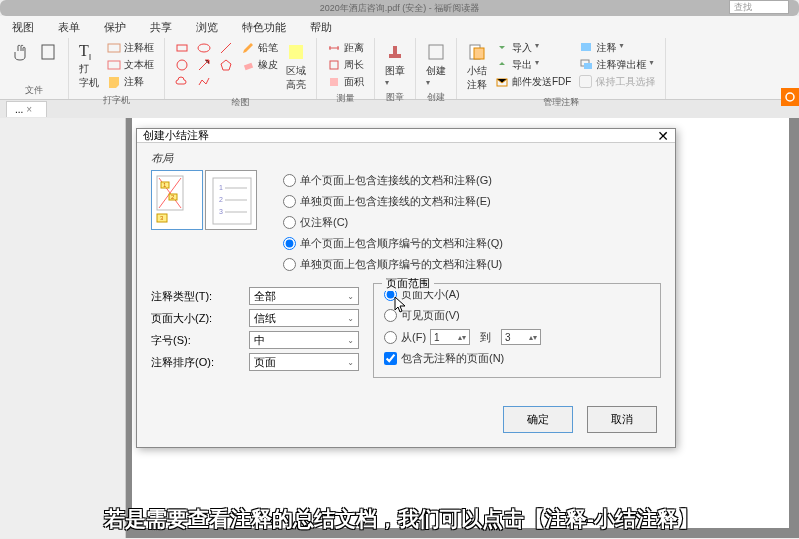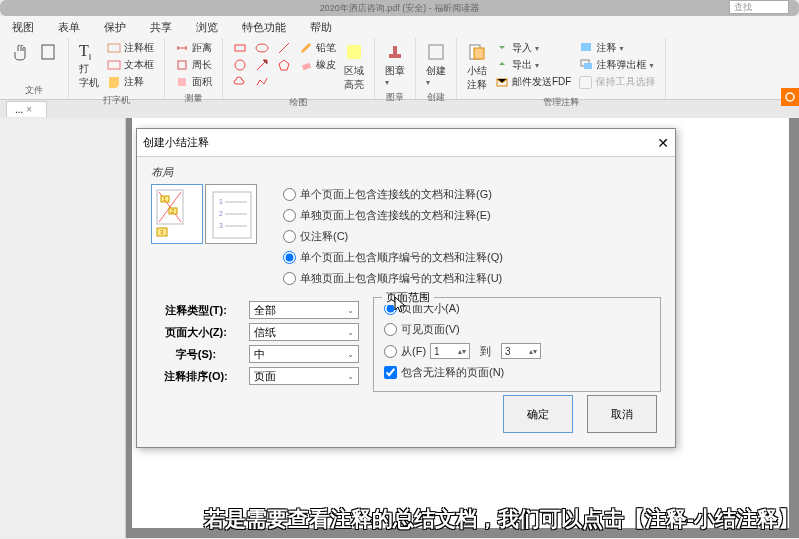--- a/index.html
+++ b/index.html
@@ -9,64 +9,64 @@
 
 .menubar { height: 22px; background: #f5f5f5; display: flex; align-items: center; font-size: 11px; }
 .menubar span { padding: 0 12px; color: #333; }
 
 .ribbon { height: 62px; background: #f5f5f5; border-bottom: 1px solid #ccc; display: flex; }
 .ribbon-group { border-right: 1px solid #ddd; padding: 2px 8px; display: flex; flex-direction: column; }
 .ribbon-items { display: flex; flex: 1; align-items: flex-start; gap: 4px; }
 .ribbon-label { font-size: 9px; color: #666; text-align: center; margin-top: 2px; }
 .rbtn { display: flex; flex-direction: column; align-items: flex-start; font-size: 10px; color: #333; padding: 2px; }
 .rbtn .icon { width: 20px; height: 20px; margin-bottom: 2px; }
-.rsmall { display: flex; align-items: center; font-size: 10px; color: #333; padding: 1px 2px; gap: 3px; }
+.rsmall { display: flex; align-items: flex-start; font-size: 10px; color: #333; padding: 1px 2px; gap: 3px; }
 .rsmall .icon { width: 14px; height: 14px; }
 .rcol { display: flex; flex-direction: column; gap: 1px; }
 
 .search-box { position: absolute; right: 10px; top: 0; width: 60px; height: 14px; background: #fff; border: 1px solid #aaa; font-size: 9px; padding: 0 4px; display: flex; align-items: center; color: #999; }
 
 .orange-sq { position: absolute; right: 0; top: 88px; width: 18px; height: 18px; background: #ff7700; display: flex; align-items: center; justify-content: center; }
 
 .tab-area { height: 18px; background: #e8e8e8; display: flex; align-items: center; }
 .tab { background: #fff; padding: 2px 14px 2px 8px; margin-left: 6px; font-size: 10px; border: 1px solid #ccc; border-bottom: none; }
 
 .main-area { display: flex; height: 420px; background: #888; }
 .sidebar { width: 126px; background: #eee; border-right: 1px solid #ccc; }
 .content { flex: 1; background: #888; position: relative; }
 .page { position: absolute; left: 6px; top: 0; right: 10px; bottom: 10px; background: #fff; padding: 10px; font-size: 11px; }
 
 .dialog { position: absolute; left: 136px; top: 128px; width: 540px; height: 320px; background: #f5f5f5; border: 1px solid #888; box-shadow: 2px 2px 8px rgba(0,0,0,0.3); }
-.dialog-title { height: 28px; background: #fff; border-bottom: 1px solid #ccc; display: flex; align-items: center; justify-content: space-between; padding: 0 6px; font-size: 11px; }
+.dialog-title { height: 14px; background: #fff; border-bottom: 1px solid #ccc; display: flex; align-items: center; justify-content: space-between; padding: 0 6px; font-size: 11px; }
 .dialog-body { padding: 8px 14px; }
 .section-label { font-size: 11px; color: #333; margin-bottom: 4px; font-style: italic; }
 
 .layout-preview { display: flex; gap: 2px; }
 .preview-box { width: 52px; height: 60px; background: #fff; border: 1px solid #999; padding: 3px; }
 .preview-box.sel { border: 1px solid #5a9bd5; }
 
 .radio-list { margin-left: 20px; }
 .radio-row { display: flex; align-items: center; font-size: 11px; color: #333; padding: 3px 0; gap: 4px; }
 input[type="radio"], input[type="checkbox"] { margin: 0; }
 
 .form-row { display: flex; align-items: center; gap: 8px; margin: 4px 0; }
-.form-label { font-size: 11px; text-align: center; width: 90px; font-weight: bold; }
+.form-label { font-size: 11px; text-align: left; width: 90px; }
 .form-select { width: 110px; height: 18px; border: 1px solid #999; background: #fff; font-size: 11px; padding: 0 4px; display: flex; align-items: center; justify-content: space-between; }
 .form-select .arrow { font-size: 8px; color: #666; }
 
 .fieldset { border: 1px solid #aaa; padding: 0 10px 8px; position: relative; }
 .fieldset-legend { position: absolute; top: -8px; left: 8px; background: #f5f5f5; padding: 0 4px; font-size: 11px; }
 
 .spinner { width: 40px; height: 16px; border: 1px solid #999; background: #fff; font-size: 10px; display: flex; align-items: center; padding: 0 3px; justify-content: space-between; }
 
 .dialog-buttons { position: absolute; bottom: 14px; right: 18px; display: flex; gap: 14px; }
-.dbtn { width: 70px; height: 38px; background: #f0f0f0; border: 1px solid #888; font-size: 11px; display: flex; align-items: center; justify-content: center; }
+.dbtn { width: 70px; height: 27px; background: #f0f0f0; border: 1px solid #888; font-size: 11px; display: flex; align-items: center; justify-content: center; }
 .dbtn.primary { border: 1px solid #5a9bd5; }
 
-.subtitle { position: absolute; bottom: 0; left: 4px; right: 0; height: 40px; display: flex; align-items: center; justify-content: flex-end; font-size: 21px; color: #fff; text-shadow: -1px -1px 0 #000, 1px -1px 0 #000, -1px 1px 0 #000, 1px 1px 0 #000; font-weight: bold; }
+.subtitle { position: absolute; bottom: 0; left: 4px; right: 0; height: 40px; display: flex; align-items: center; justify-content: center; font-size: 21px; color: #fff; text-shadow: -1px -1px 0 #000, 1px -1px 0 #000, -1px 1px 0 #000, 1px 1px 0 #000; font-weight: bold; }
 
 .close-x { cursor: pointer; font-size: 14px; }
 .chev { font-size: 8px; color: #666; }
 
 .cursor { position: absolute; width: 14px; height: 18px; left: 394px; top: 296px; z-index: 100; }
 </style>
 </head>
 <body>
 
 <div class="titlebar">
@@ -130,45 +130,20 @@
           </div>
       </div>
     </div>
     <div class="ribbon-label">打字机</div>
   </div>
   <div class="ribbon-group">
     <div class="ribbon-items">
       <div class="rcol">
         <div class="rsmall">
             <svg class="icon" viewBox="0 0 14 14">
-              <path stroke="#d55" d="M2 7h10M3 5v4m8-4v4"></path>
-            </svg>
-            <span>距离</span>
-          </div>
-        <div class="rsmall">
-            <svg class="icon" viewBox="0 0 14 14">
-              <rect x="3" y="3" width="8" height="8" fill="none" stroke="#d55"></rect>
-            </svg>
-            <span>周长</span>
-          </div>
-        <div class="rsmall">
-            <svg class="icon" viewBox="0 0 14 14">
-              <rect x="3" y="3" width="8" height="8" fill="#fbb"></rect>
-            </svg>
-            <span>面积</span>
-          </div>
-      </div>
-    </div>
-    <div class="ribbon-label">测量</div>
-  </div>
-  <div class="ribbon-group">
-    <div class="ribbon-items">
-      <div class="rcol">
-        <div class="rsmall">
-            <svg class="icon" viewBox="0 0 14 14">
               <rect x="2" y="4" width="10" height="6" fill="none" stroke="#e44"></rect>
             </svg>
           </div>
         <div class="rsmall">
             <svg class="icon" viewBox="0 0 14 14">
               <circle cx="7" cy="7" r="5" fill="none" stroke="#e44"></circle>
             </svg>
           </div>
         <div class="rsmall">
             <svg class="icon" viewBox="0 0 14 14">
@@ -221,20 +196,45 @@
       </div>
       <div class="rbtn">
           <svg class="icon" viewBox="0 0 20 20">
             <rect x="3" y="3" width="14" height="14" fill="#ff8"></rect>
           </svg>
           <span style="white-space:pre">区域
 高亮</span>
         </div>
     </div>
     <div class="ribbon-label">绘图</div>
+  </div>
+  <div class="ribbon-group">
+    <div class="ribbon-items">
+      <div class="rcol">
+        <div class="rsmall">
+            <svg class="icon" viewBox="0 0 14 14">
+              <path stroke="#d55" d="M2 7h10M3 5v4m8-4v4"></path>
+            </svg>
+            <span>距离</span>
+          </div>
+        <div class="rsmall">
+            <svg class="icon" viewBox="0 0 14 14">
+              <rect x="3" y="3" width="8" height="8" fill="none" stroke="#d55"></rect>
+            </svg>
+            <span>周长</span>
+          </div>
+        <div class="rsmall">
+            <svg class="icon" viewBox="0 0 14 14">
+              <rect x="3" y="3" width="8" height="8" fill="#fbb"></rect>
+            </svg>
+            <span>面积</span>
+          </div>
+      </div>
+    </div>
+    <div class="ribbon-label">测量</div>
   </div>
   <div class="ribbon-group">
     <div class="ribbon-items">
       <div class="rbtn">
           <svg class="icon" viewBox="0 0 20 20">
             <rect x="4" y="12" width="12" height="4" fill="#c66"></rect>
             <rect x="8" y="4" width="4" height="8" fill="#c66"></rect>
           </svg>
           <span>图章</span>
           <span class="chev">▾</span>

